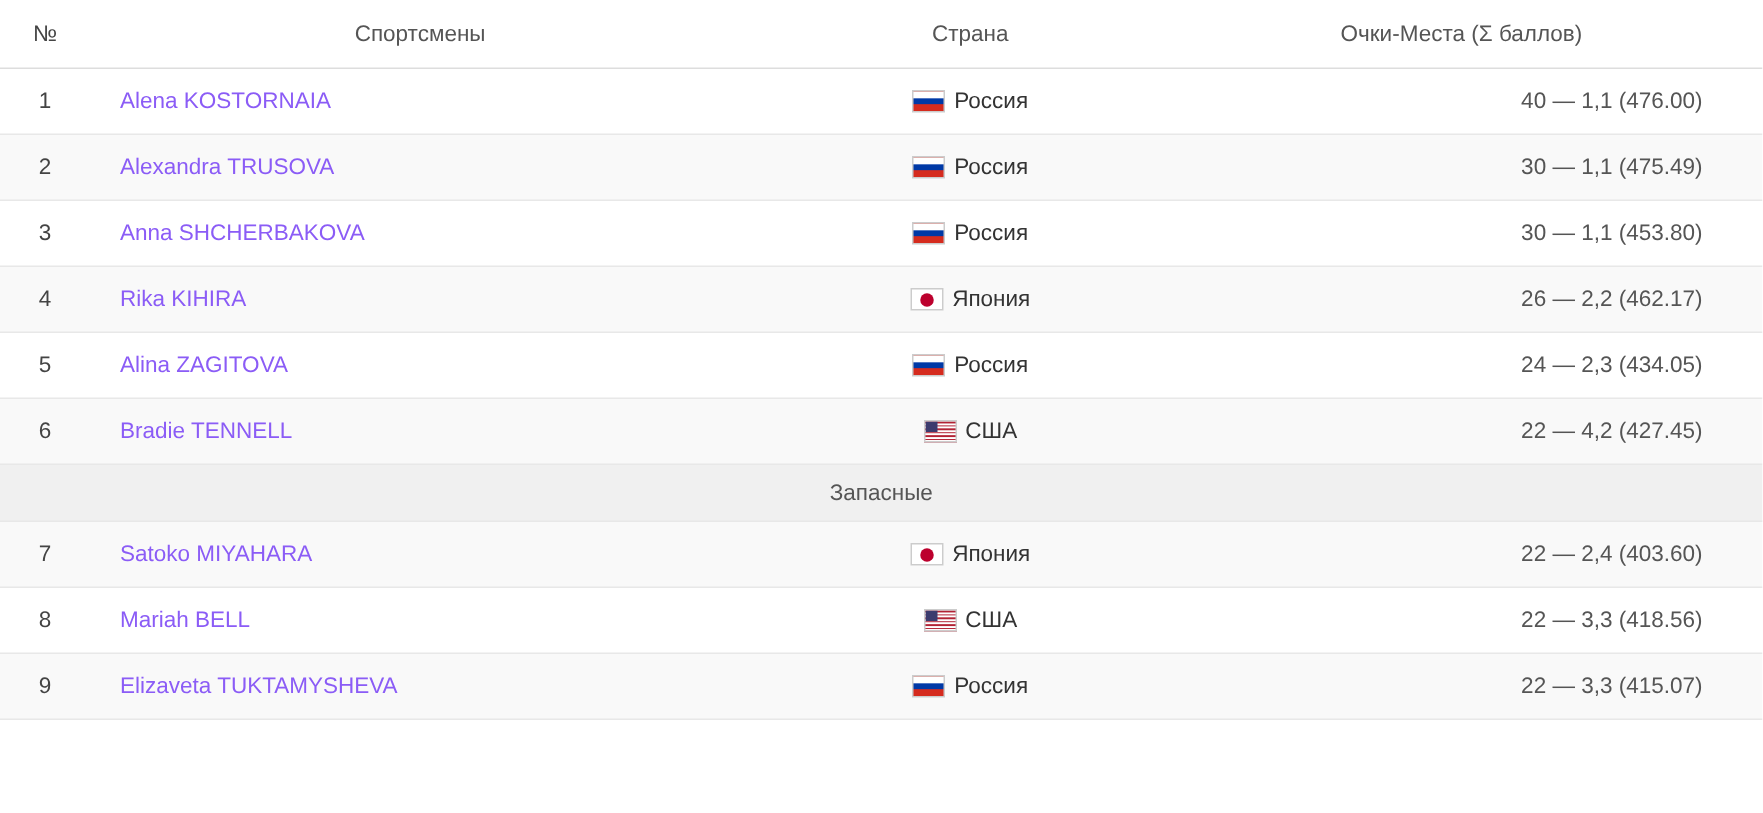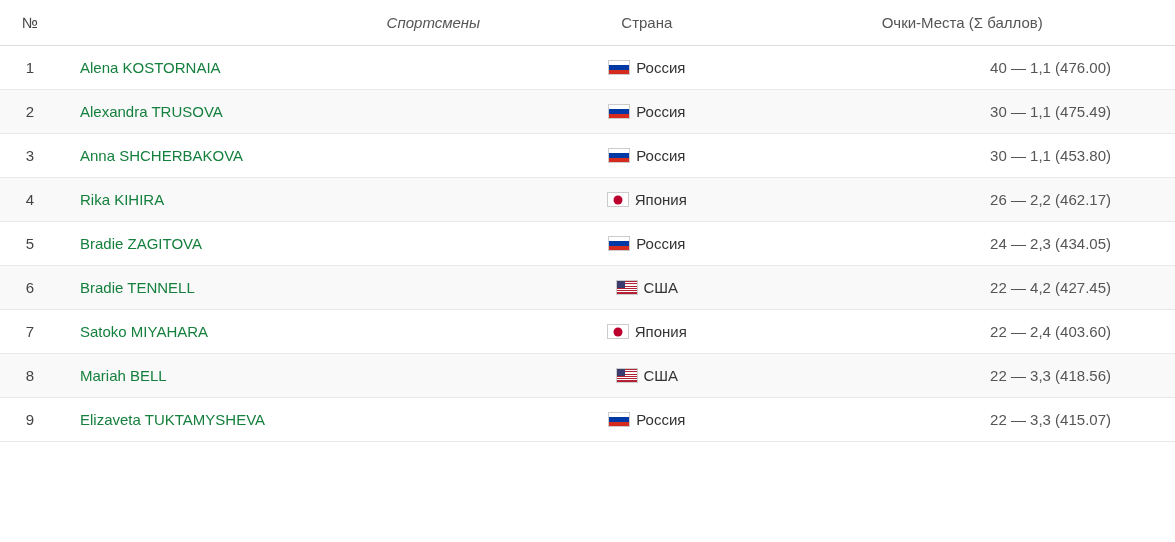--- a/index.html
+++ b/index.html
@@ -22,22 +22,21 @@
       font-weight: normal;
       color: #555;
       border-bottom: 1px solid #ddd;
       background: #fff;
     }
     thead tr th:first-child {
       text-align: center;
       width: 60px;
     }
     thead tr th:nth-child(2) {
-      text-align: right;
-      font-style: italic;
+      text-align: center;
     }
     thead tr th:nth-child(3) {
     }
     thead tr th:nth-child(4) {
       text-align: center;
     }
     tbody tr td {
       padding: 13px 20px;
       border-bottom: 1px solid #e8e8e8;
     }
@@ -48,32 +47,32 @@
       background: #fff;
     }
     .col-num {
       text-align: center;
       width: 60px;
       color: #444;
     }
     .col-athlete {
       text-align: left;
       min-width: 300px;
-      color: #15803d;
+      color: #8b5cf6;
     }
     .col-country {
       text-align: center;
       min-width: 200px;
       color: #333;
     }
     .col-score {
       text-align: right;
       min-width: 260px;
       color: #555;
-      padding-right: 64px;
+      padding-right: 40px;
     }
     .section-header td {
       text-align: center;
       background: #f0f0f0 !important;
       color: #555;
       padding: 10px 20px;
       font-size: 15px;
     }
     .flag-ru {
       display: inline-block;
@@ -193,40 +192,43 @@
     <td class="col-country">
       <div class="country-cell">
         <span class="flag-jp"></span>
         <span>Япония</span>
       </div>
     </td>
     <td class="col-score">26 — 2,2 (462.17)</td>
   </tr>
         <tr>
     <td class="col-num">5</td>
-    <td class="col-athlete">Bradie ZAGITOVA</td>
+    <td class="col-athlete">Alina ZAGITOVA</td>
     <td class="col-country">
       <div class="country-cell">
         <span class="flag-ru"></span>
         <span>Россия</span>
       </div>
     </td>
     <td class="col-score">24 — 2,3 (434.05)</td>
   </tr>
         <tr>
     <td class="col-num">6</td>
     <td class="col-athlete">Bradie TENNELL</td>
     <td class="col-country">
       <div class="country-cell">
         <span class="flag-us"></span>
         <span>США</span>
       </div>
     </td>
     <td class="col-score">22 — 4,2 (427.45)</td>
   </tr>
+        <tr class="section-header">
+          <td colspan="4">Запасные</td>
+        </tr>
         <tr>
     <td class="col-num">7</td>
     <td class="col-athlete">Satoko MIYAHARA</td>
     <td class="col-country">
       <div class="country-cell">
         <span class="flag-jp"></span>
         <span>Япония</span>
       </div>
     </td>
     <td class="col-score">22 — 2,4 (403.60)</td>

